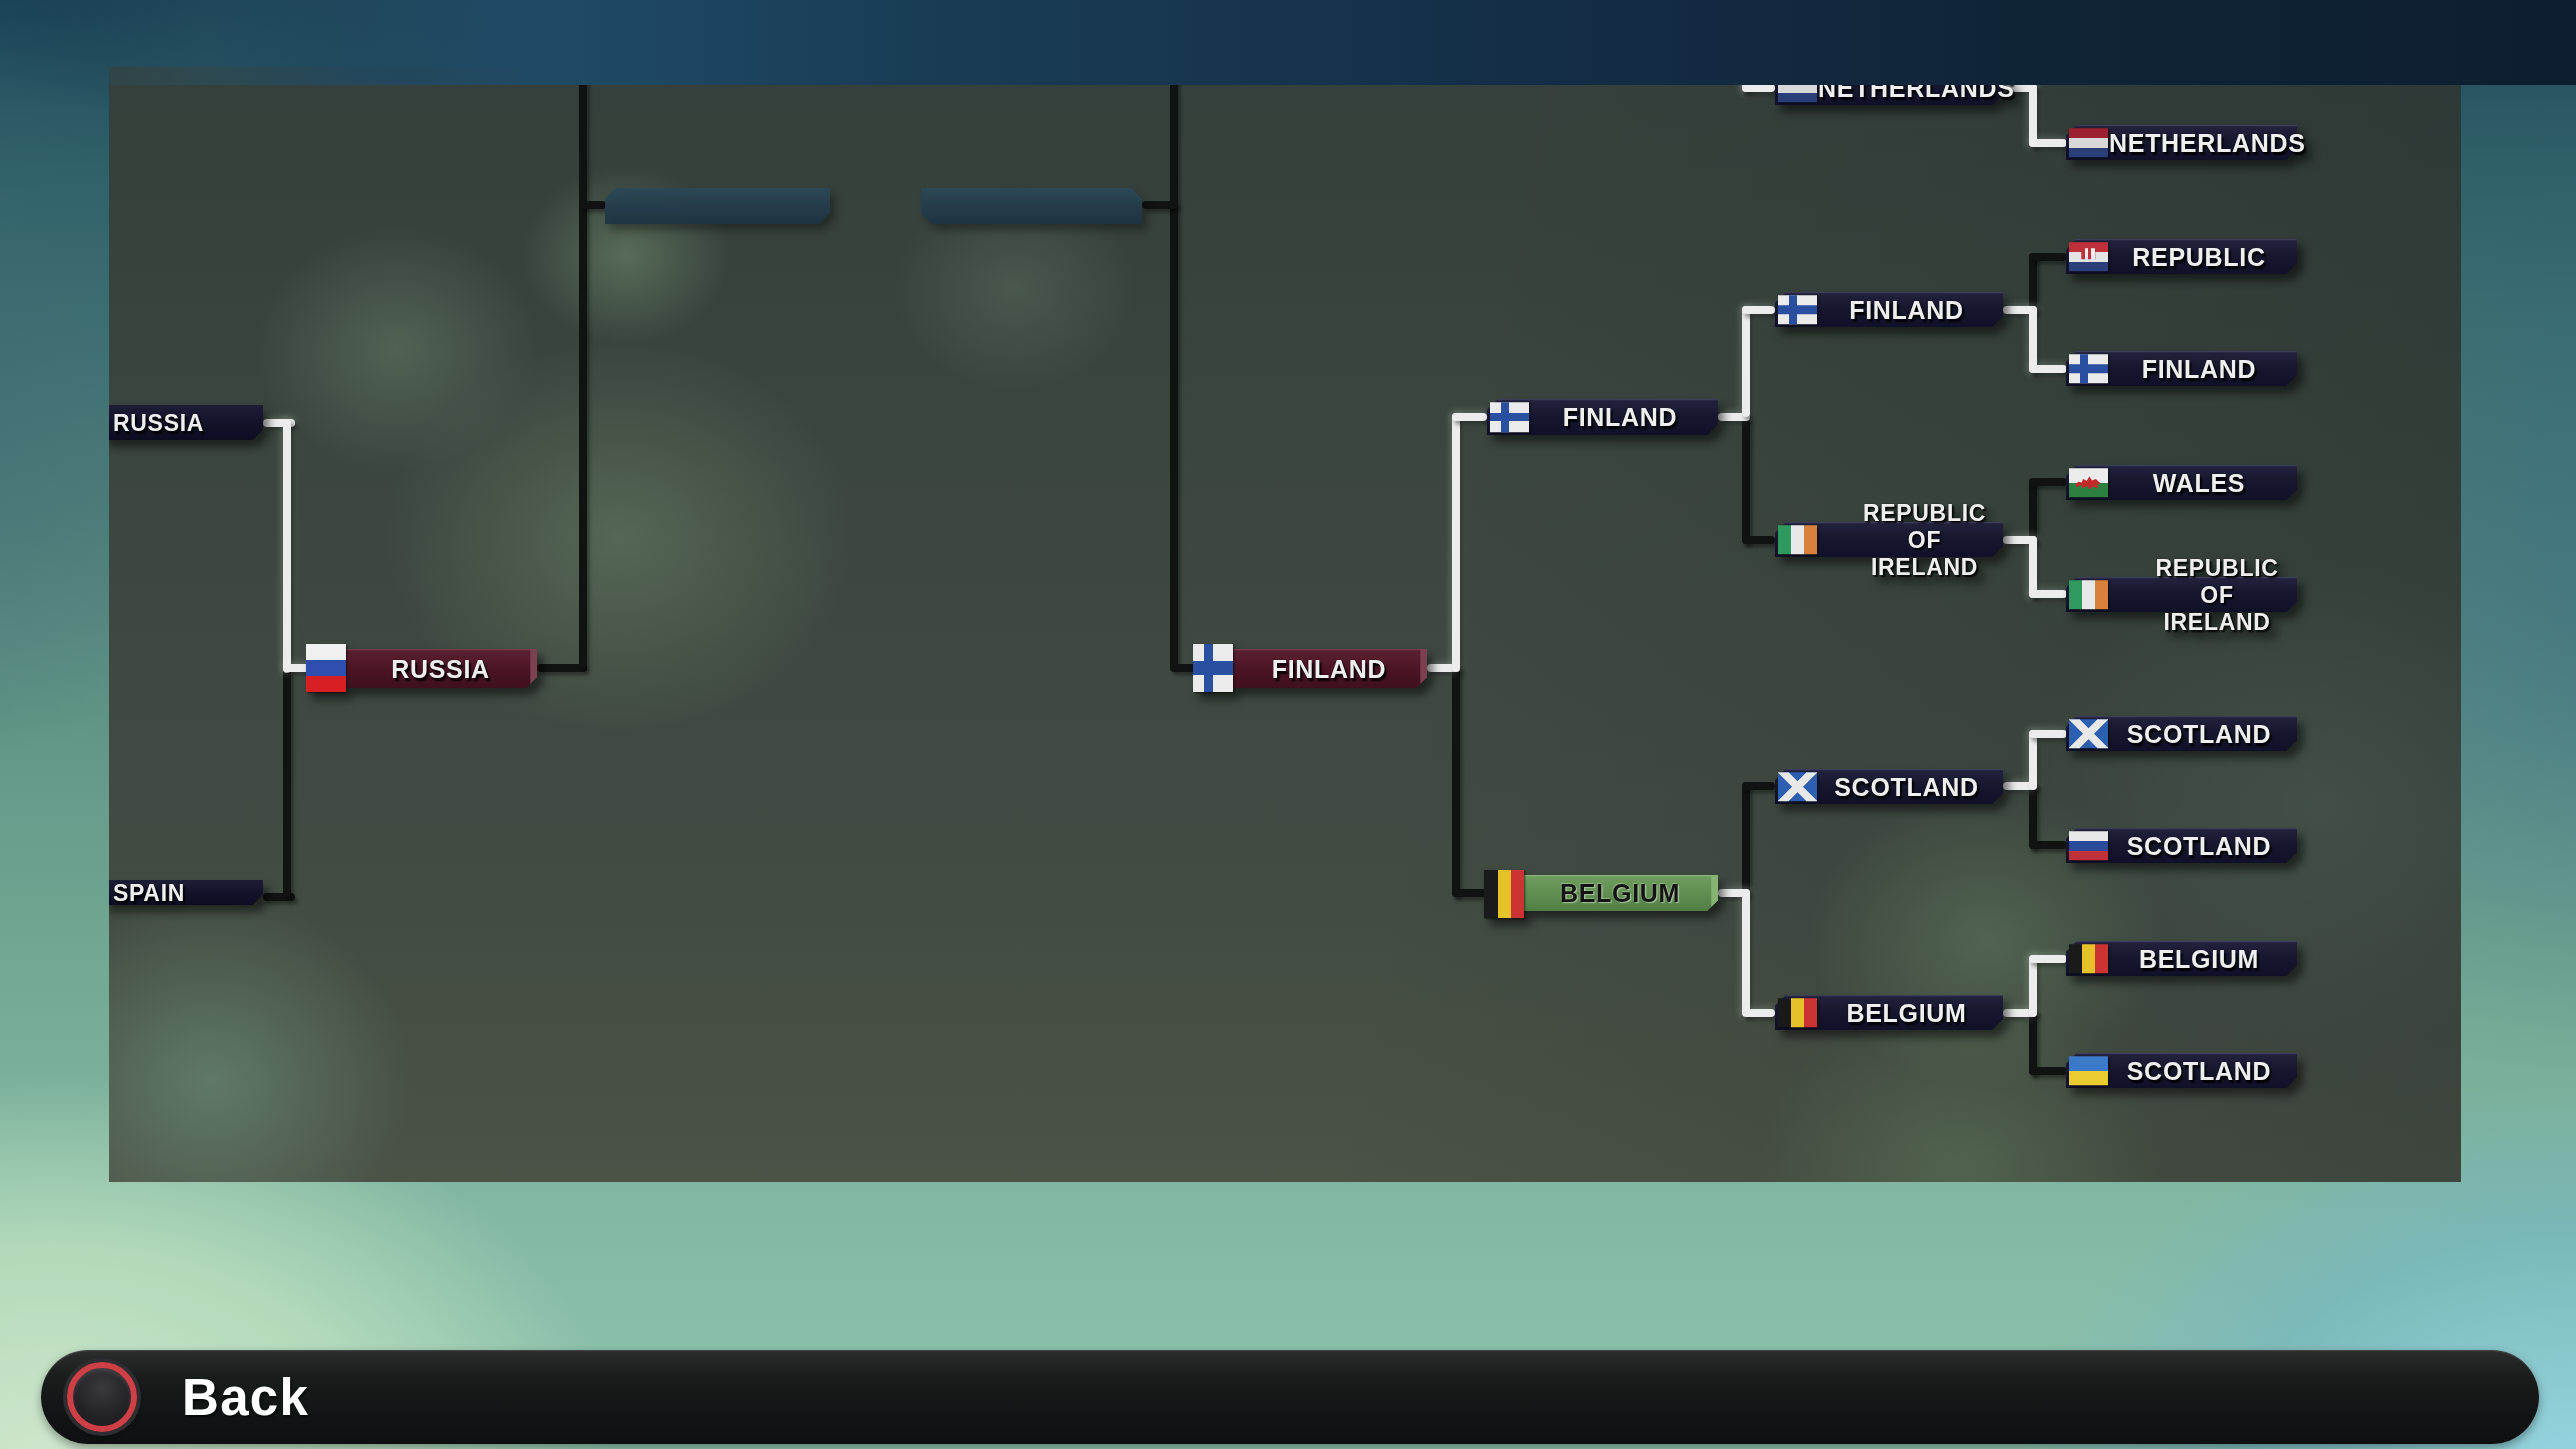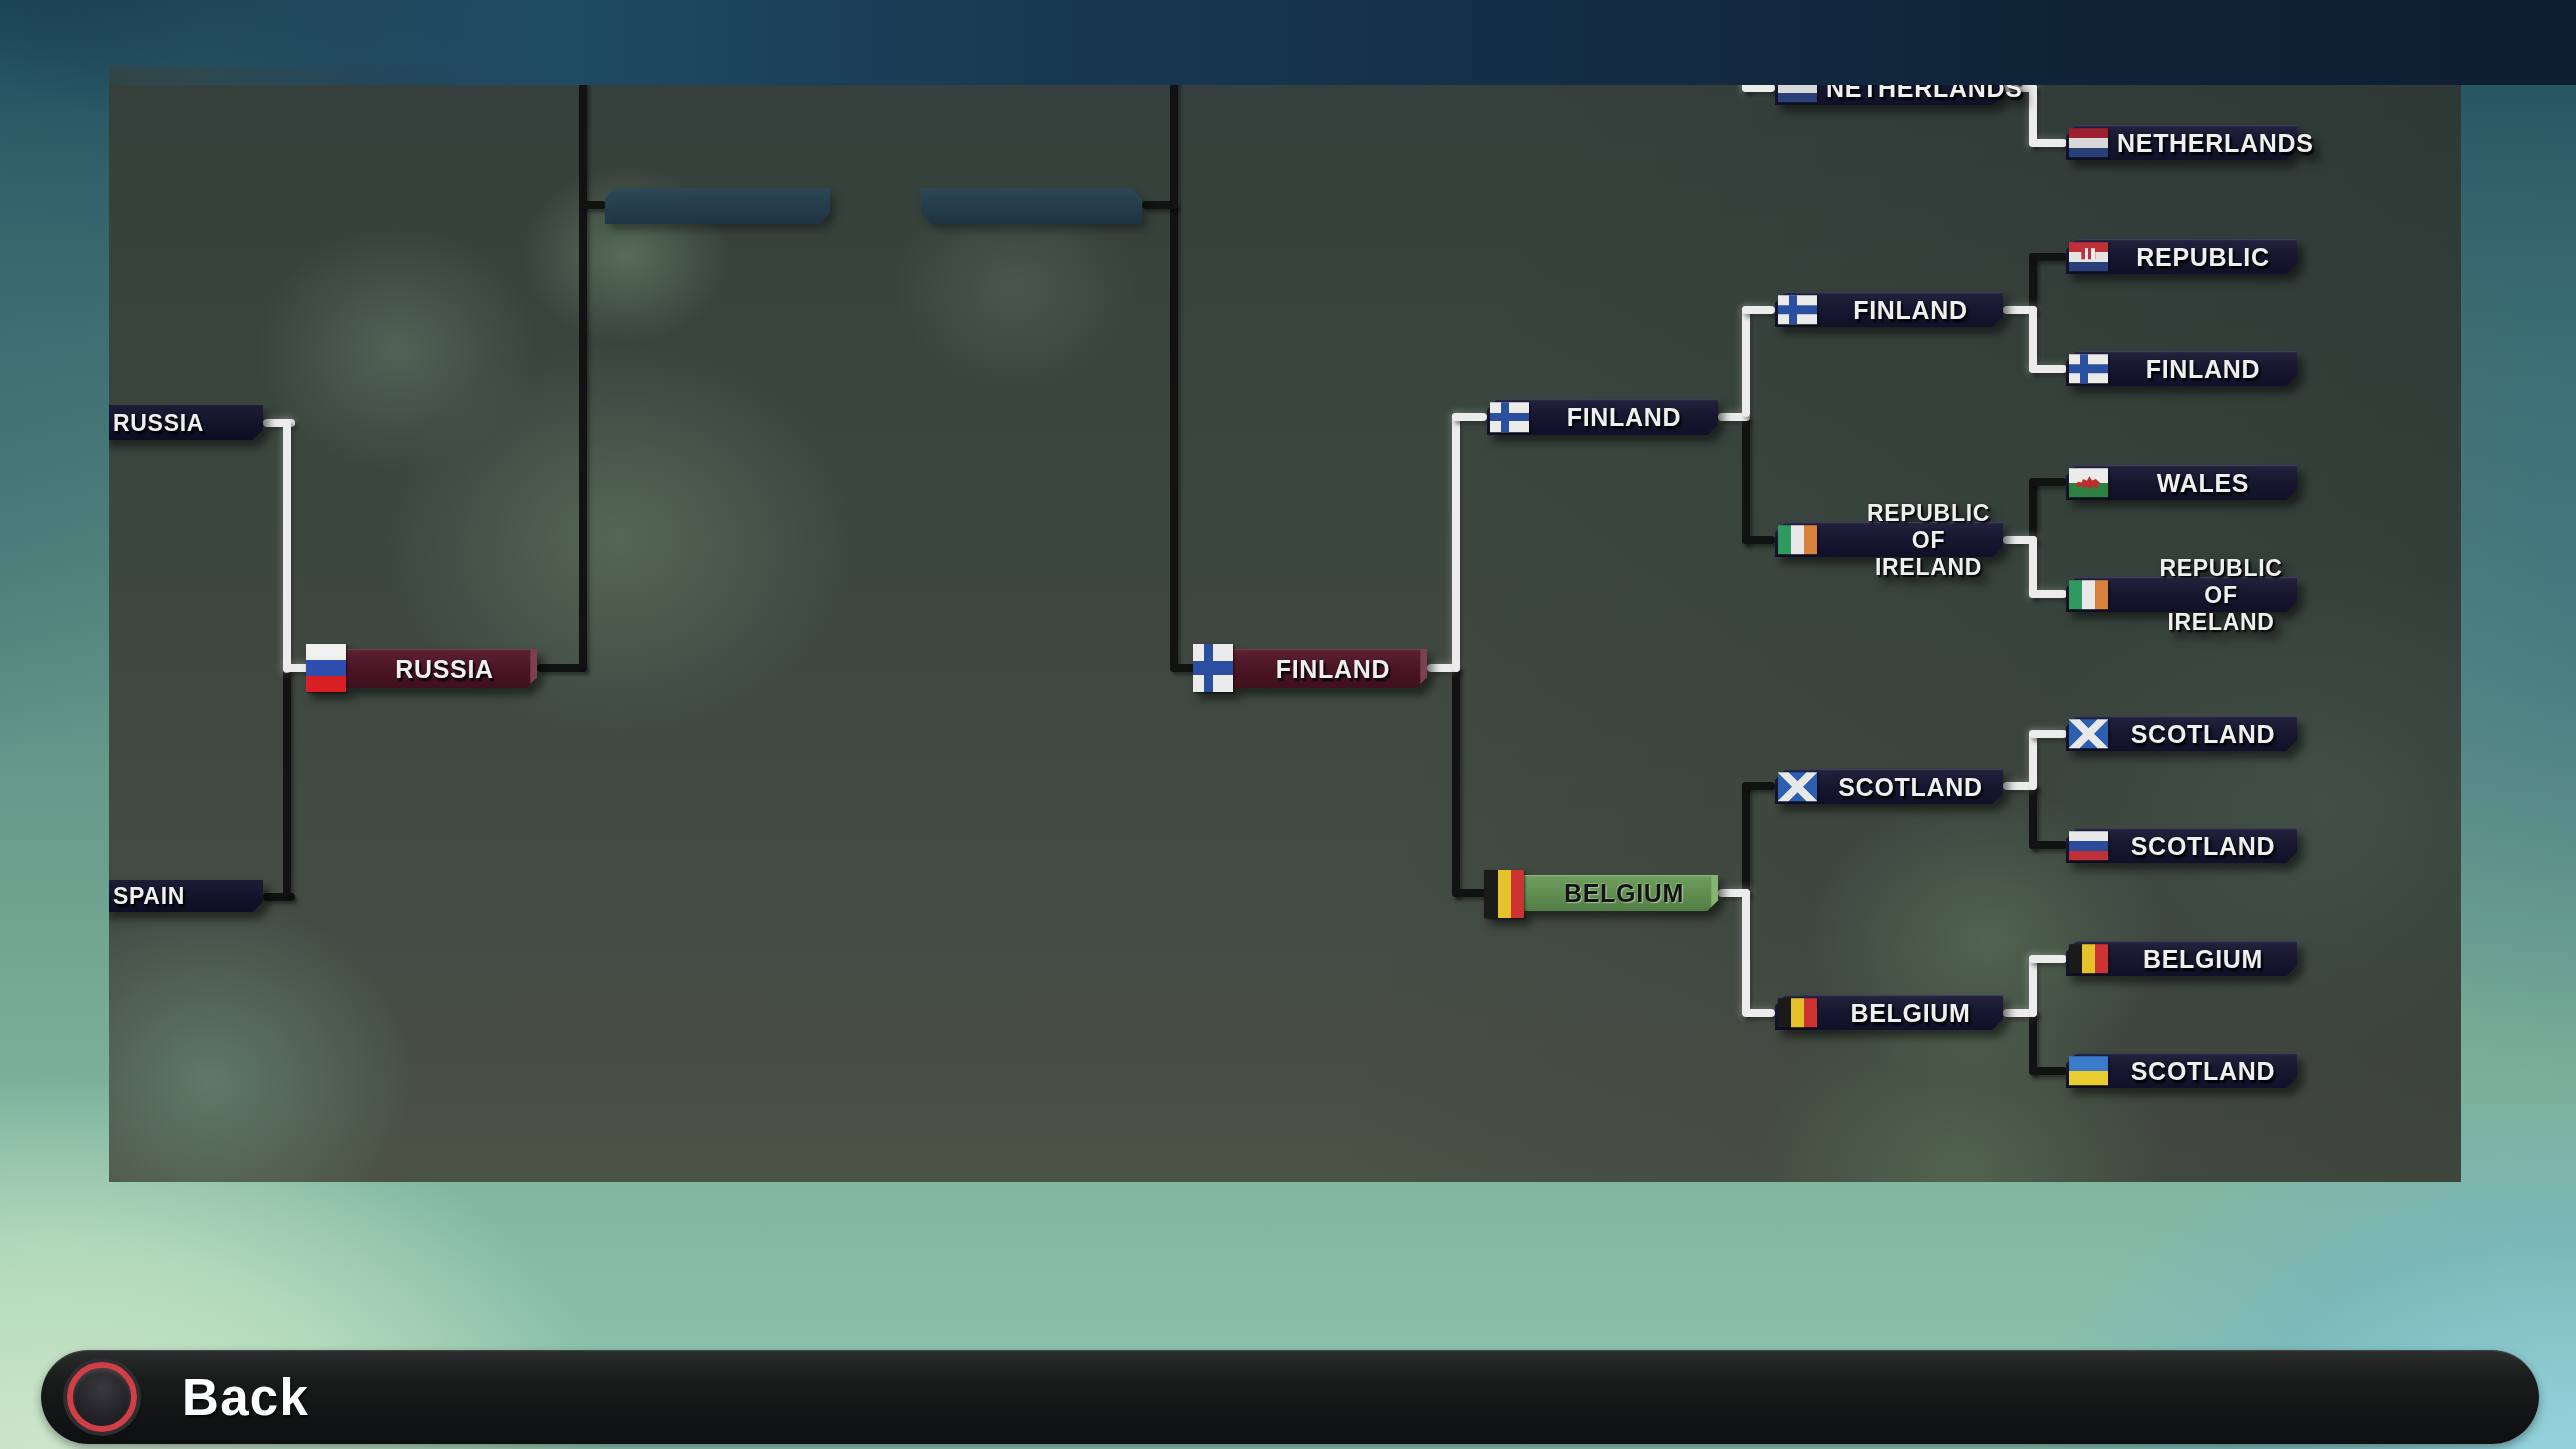--- a/index.html
+++ b/index.html
@@ -52,21 +52,21 @@
   .tbox{position:absolute;z-index:5;filter:drop-shadow(6.7px 7.4px 4px rgba(0,0,0,0.5));}
   .tbox .shape{position:absolute;inset:0;clip-path:polygon(10.7px 0,100% 0,100% calc(100% - 10.7px),calc(100% - 10.7px) 100%,0 100%,0 10.7px);}
   .navy .shape{background:linear-gradient(180deg,#23233f 0%,#17172f 45%,#101028 100%);box-shadow:inset 0 1.3px 0 rgba(180,190,220,0.18);}
   .leftclip .shape{clip-path:polygon(0 0,100% 0,100% calc(100% - 10.7px),calc(100% - 10.7px) 100%,0 100%);
     background:linear-gradient(180deg,#1d1d36 0%,#12122a 55%,#0d0d22 100%);}
   .maroon .shape{background:linear-gradient(180deg,#5c2133 0%,#4a1425 55%,#40101f 100%);
     box-shadow:inset -6.7px 0 0 #7c4150, inset 0 1.3px 0 rgba(255,220,220,0.15);}
   .green .shape{background:linear-gradient(180deg,#6f9e5e 0%,#5f8d50 55%,#527e45 100%);
     box-shadow:inset -6.7px 0 0 #86b573, inset 0 1.3px 0 rgba(255,255,255,0.22);}
   .label{
-    position:absolute;left:51px;right:8px;top:50%;transform:translateY(-50%);
+    position:absolute;left:43px;right:8px;top:50%;transform:translateY(-50%);
     text-align:center;color:#efefef;font-size:25px;font-weight:700;letter-spacing:0.7px;
     text-shadow:2px 2.7px 2px rgba(0,0,0,0.9),0 0 1.3px rgba(0,0,0,0.65);
     line-height:28px;white-space:nowrap;z-index:6;
   }
   .two .label{white-space:normal;font-size:23px;line-height:27px;padding-left:36px;}
   .leftclip .label{left:10.7px;right:5.4px;text-align:left;font-size:23px;}
   .green .label{color:#141414;text-shadow:1.3px 1.3px 1.3px rgba(235,245,225,0.55),-0.7px -0.7px 0.7px rgba(235,245,225,0.35);}
   
   .flag{position:absolute;left:2.7px;top:2.7px;width:39px;height:29.5px;z-index:7;box-shadow:0.7px 0.7px 2px rgba(0,0,0,0.6);}
   .navy .flag{top:50%;transform:translateY(-50%);}
@@ -178,21 +178,21 @@
       </div>
     <div class="slot slot-r" style="left:812px;top:121px;width:221px;height:36px">
         <span class="shape"></span>
         <span class="label"></span>
       </div>
 
     <div class="tbox leftclip" style="left:-6.7px;top:338px;width:161px;height:35px">
       <span class="shape"></span>
         <span class="label">RUSSIA</span>
     </div>
-    <div class="tbox leftclip" style="left:-6.7px;top:813px;width:161px;height:32px">
+    <div class="tbox leftclip" style="left:-6.7px;top:813px;width:161px;height:25px">
       <span class="shape"></span>
         <span class="label">SPAIN</span>
     </div>
 
     <div class="tbox maroon bigflag" style="left:200px;top:582px;width:228px;height:39px">
       <span class="shape"></span>
         <span class="flag f-russia"></span>
       <span class="label">RUSSIA</span>
     </div>
 

